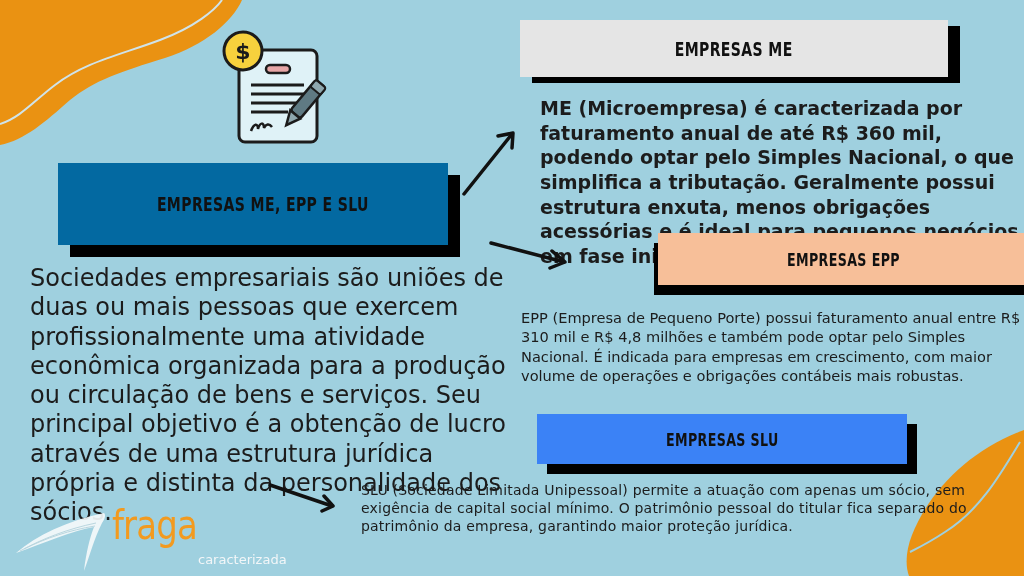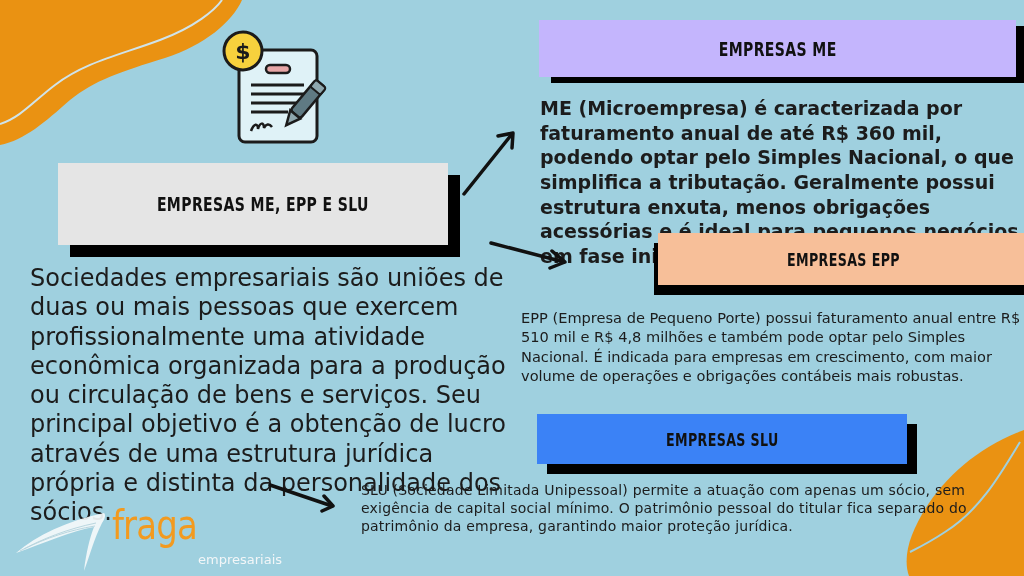--- a/index.html
+++ b/index.html
@@ -72,37 +72,37 @@
   <path d="M29,103 C32,95 36,95 36,101 C38,94 42,94 42,100 C44,96 47,95 50,99" fill="none" stroke="#1b1b1b" stroke-width="2.5"></path>
   <g transform="rotate(40 78 80)">
     <rect x="72" y="48" width="13" height="40" rx="3" fill="#5f7a83" stroke="#1b1b1b" stroke-width="2.5"></rect>
     <rect x="72" y="48" width="13" height="9" rx="2" fill="#8ea7ae" stroke="#1b1b1b" stroke-width="2"></rect>
     <path d="M72,88 L78.5,102 L85,88 Z" fill="#8ea7ae" stroke="#1b1b1b" stroke-width="2.5"></path>
   </g>
   <circle cx="21" cy="23" r="19" fill="#f7d13d" stroke="#1b1b1b" stroke-width="3"></circle>
   <text x="21" y="31" text-anchor="middle" font-family="DejaVu Sans, sans-serif" font-weight="bold" font-size="22" fill="#1b1b1b">$</text>
 </svg>
 
-<div class="title-box" style="left:58px;top:163px;width:390px;height:82px;background:#e5e5e5;font-size:20px;padding-left:20px;">
+<div class="title-box" style="left:58px;top:163px;width:390px;height:82px;background:#0369a1;font-size:20px;padding-left:20px;">
   <span>EMPRESAS ME, EPP E SLU</span>
 </div>
 
 <div class="body-text" style="left:30px;top:264px;width:490px;font-size:24px;">Sociedades empresariais são uniões de duas ou mais pessoas que exercem profissionalmente uma atividade econômica organizada para a produção ou circulação de bens e serviços. Seu principal objetivo é a obtenção de lucro através de uma estrutura jurídica própria e distinta da personalidade dos sócios.</div>
 
-<div class="title-box" style="left:520px;top:20px;width:477px;height:57px;background:#c4b5fd;font-size:20px;box-shadow:12px 6px 0 #000;margin-left:19px;">
+<div class="title-box" style="left:520px;top:20px;width:428px;height:57px;background:#e5e5e5;font-size:20px;box-shadow:12px 6px 0 #000;">
   <span>EMPRESAS ME</span>
 </div>
 
 <div class="body-text" style="left:540px;top:96px;width:490px;font-size:19px;line-height:1.3;font-weight:bold;">ME (Microempresa) é caracterizada por faturamento anual de até R$ 360 mil, podendo optar pelo Simples Nacional, o que simplifica a tributação. Geralmente possui estrutura enxuta, menos obrigações acessórias e é ideal para pequenos negócios em fase inicial.</div>
 
 <div class="title-box" style="left:610px;top:233px;width:370px;height:52px;background:#f7bf99;font-size:18px;box-shadow:6px 10px 0 #000, -4px 10px 0 #000;margin-left:48px;">
   <span>EMPRESAS EPP</span>
 </div>
 
-<div class="body-text" style="left:521px;top:308px;width:500px;font-size:14.6px;line-height:1.32;">EPP (Empresa de Pequeno Porte) possui faturamento anual entre R$ 510 mil e R$ 4,8 milhões e também pode optar pelo Simples Nacional. É indicada para empresas em crescimento, com maior volume de operações e obrigações contábeis mais robustas.</div>
+<div class="body-text" style="left:521px;top:308px;width:500px;font-size:14.6px;line-height:1.32;">EPP (Empresa de Pequeno Porte) possui faturamento anual entre R$ 310 mil e R$ 4,8 milhões e também pode optar pelo Simples Nacional. É indicada para empresas em crescimento, com maior volume de operações e obrigações contábeis mais robustas.</div>
 
 <div class="title-box" style="left:537px;top:414px;width:370px;height:50px;background:#3b82f6;font-size:18px;box-shadow:10px 10px 0 #000;">
   <span>EMPRESAS SLU</span>
 </div>
 
 <div class="body-text" style="left:361px;top:481px;width:640px;font-size:14px;line-height:1.3;letter-spacing:0.2px;">SLU (Sociedade Limitada Unipessoal) permite a atuação com apenas um sócio, sem exigência de capital social mínimo. O patrimônio pessoal do titular fica separado do patrimônio da empresa, garantindo maior proteção jurídica.</div>
 
 <svg class="abs" style="left:460px;top:128px" width="60" height="70" viewBox="0 0 60 70">
   <line x1="4" y1="66" x2="52" y2="6" stroke="#111" stroke-width="3.5" stroke-linecap="round"></line>
   <path d="M38,8 L53,5 L52,20" fill="none" stroke="#111" stroke-width="3.5" stroke-linecap="round" stroke-linejoin="round"></path>
@@ -115,13 +115,13 @@
   <line x1="4" y1="5" x2="66" y2="26" stroke="#111" stroke-width="3.5" stroke-linecap="round"></line>
   <path d="M58,16 L67,26 L56,31" fill="none" stroke="#111" stroke-width="3.5" stroke-linecap="round" stroke-linejoin="round"></path>
 </svg>
 
 <svg class="abs" style="left:12px;top:505px" width="100" height="70" viewBox="0 0 100 70">
   <path d="M4,48 C25,30 55,16 92,8 C94,10 93,14 90,18 C82,34 78,50 72,66 C74,48 78,32 82,22 C60,26 32,38 4,48 Z" fill="#f4f8fa" opacity="0.92"></path>
   <path d="M8,46 C30,34 55,24 84,18" fill="none" stroke="#b9d6df" stroke-width="1"></path>
   <path d="M12,44 C34,33 58,25 83,21" fill="none" stroke="#b9d6df" stroke-width="1"></path>
 </svg>
 <div class="logo-fraga" style="left:112px;top:502px;">fraga</div>
-<div class="logo-sub" style="left:198px;top:552px;">empresariais</div>
+<div class="logo-sub" style="left:198px;top:552px;">caracterizada</div>
 
 </body></html>

